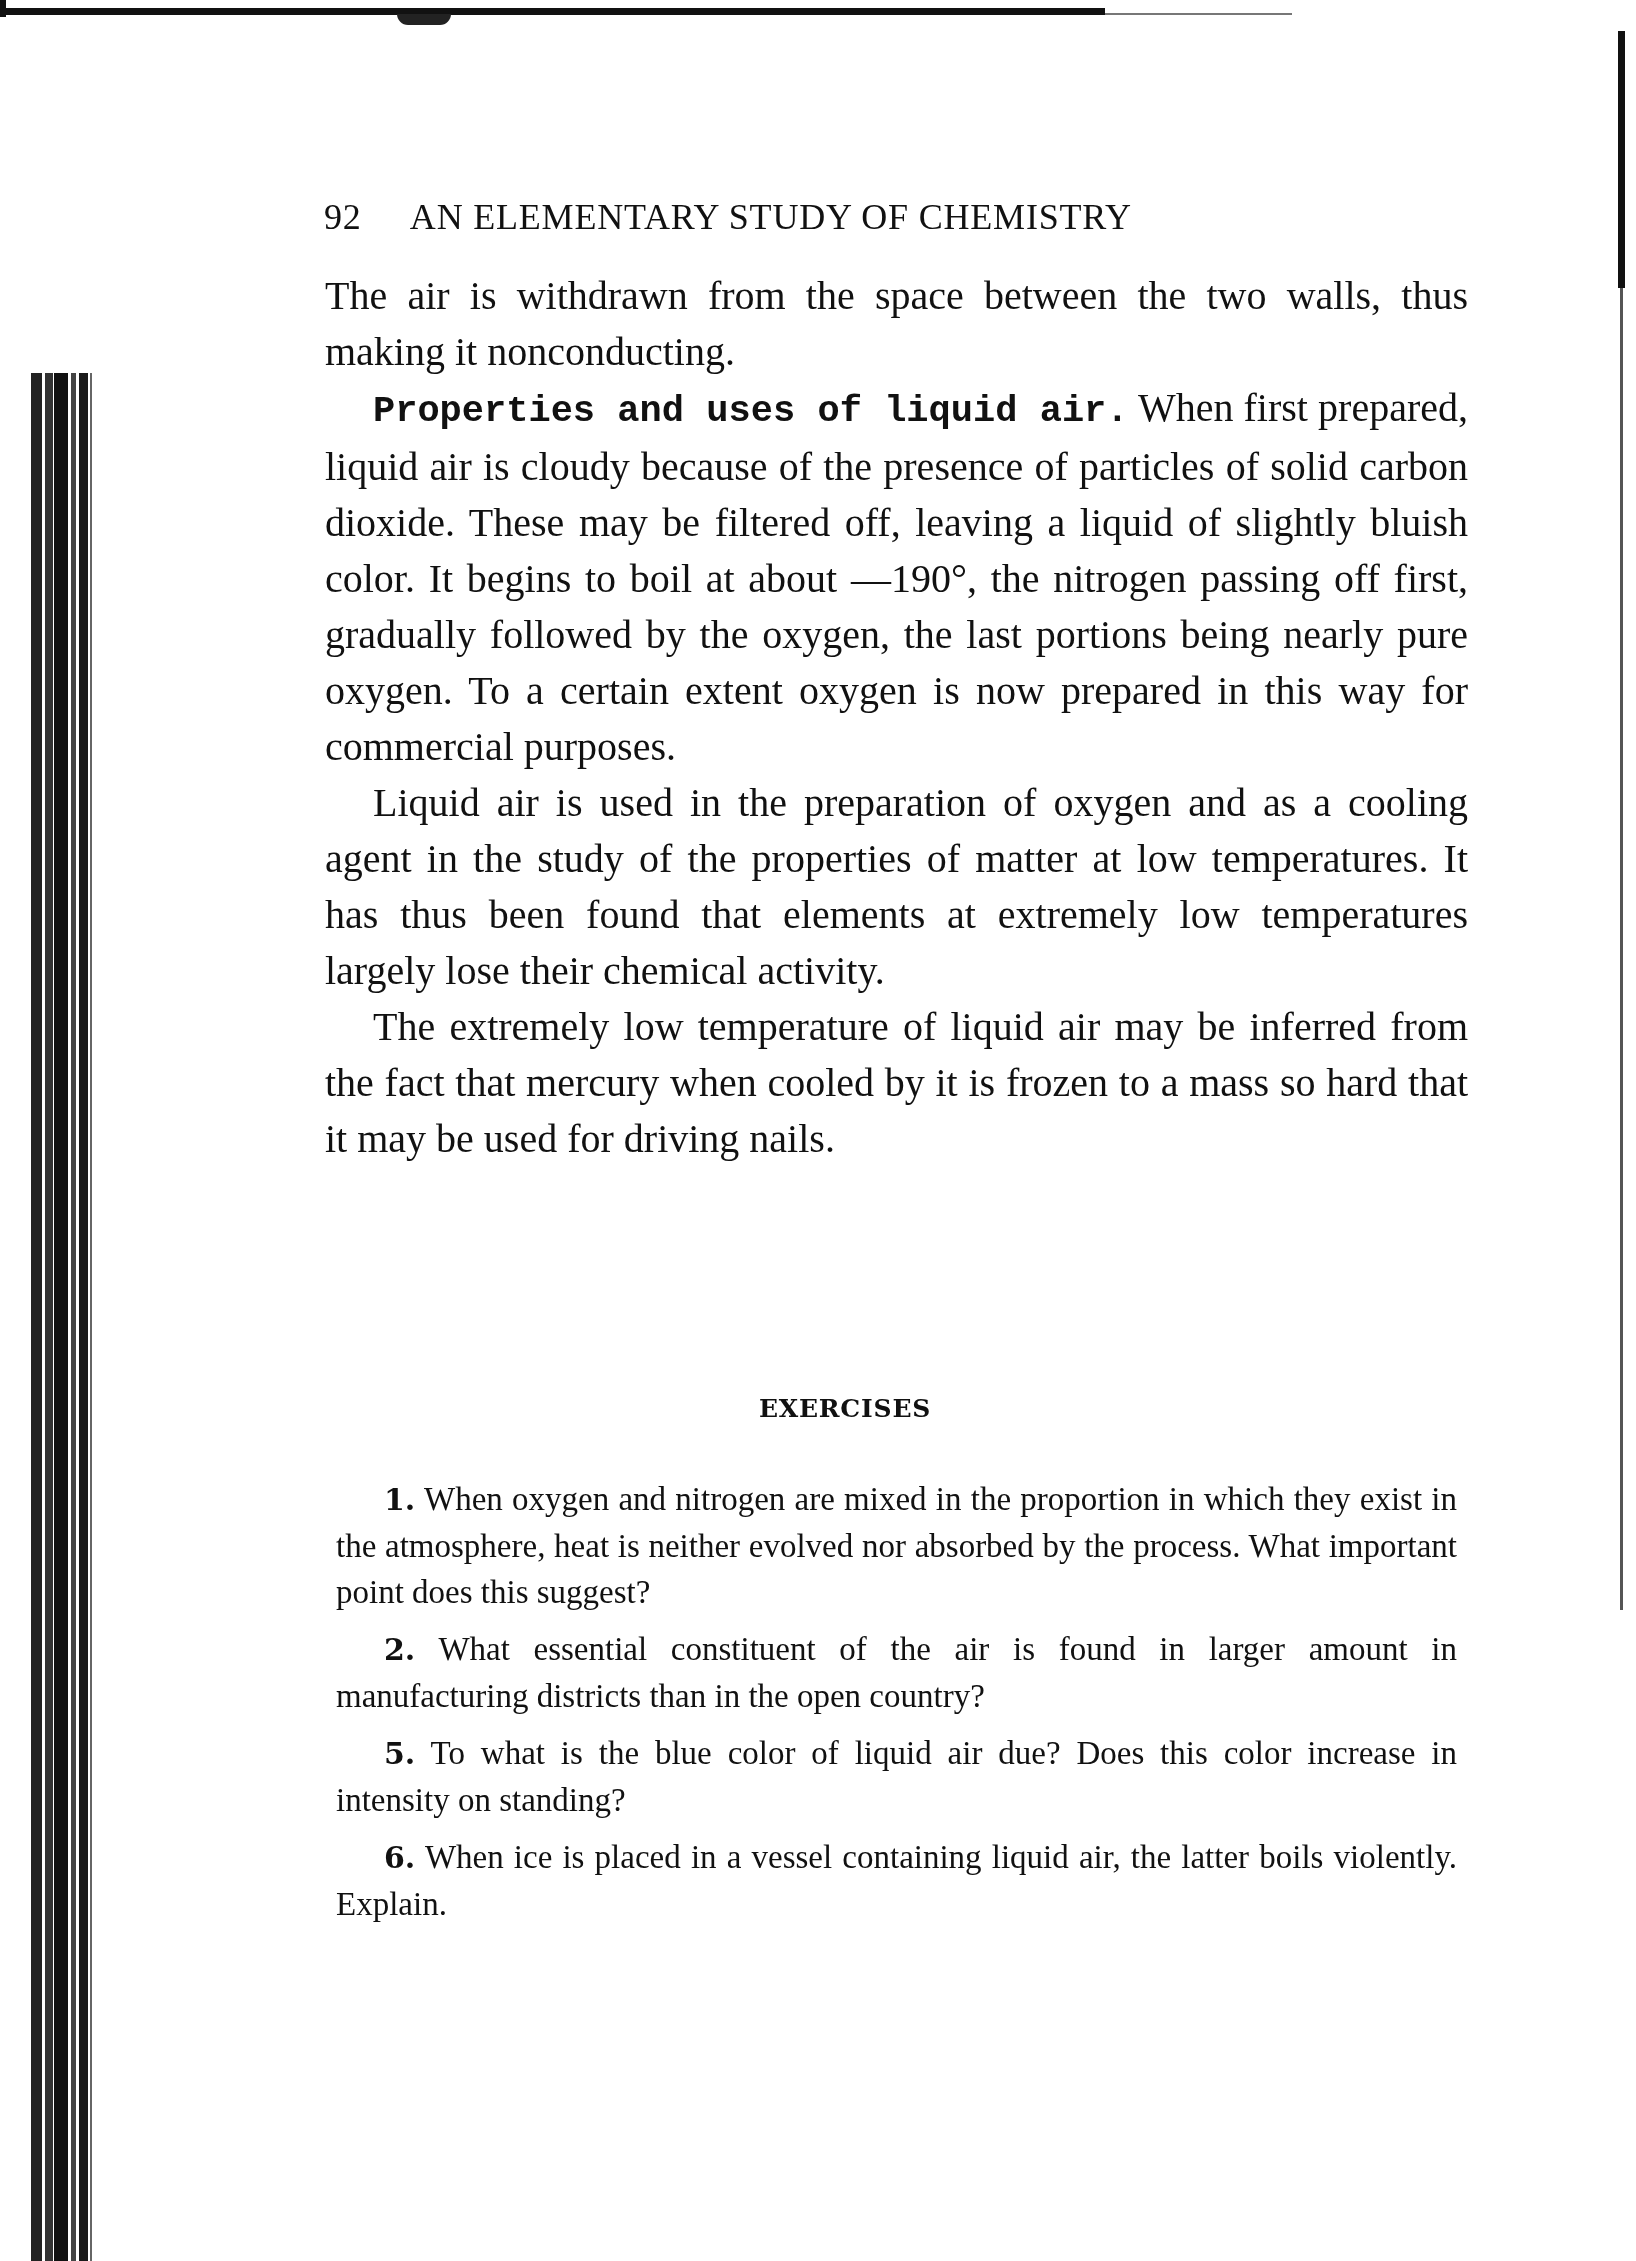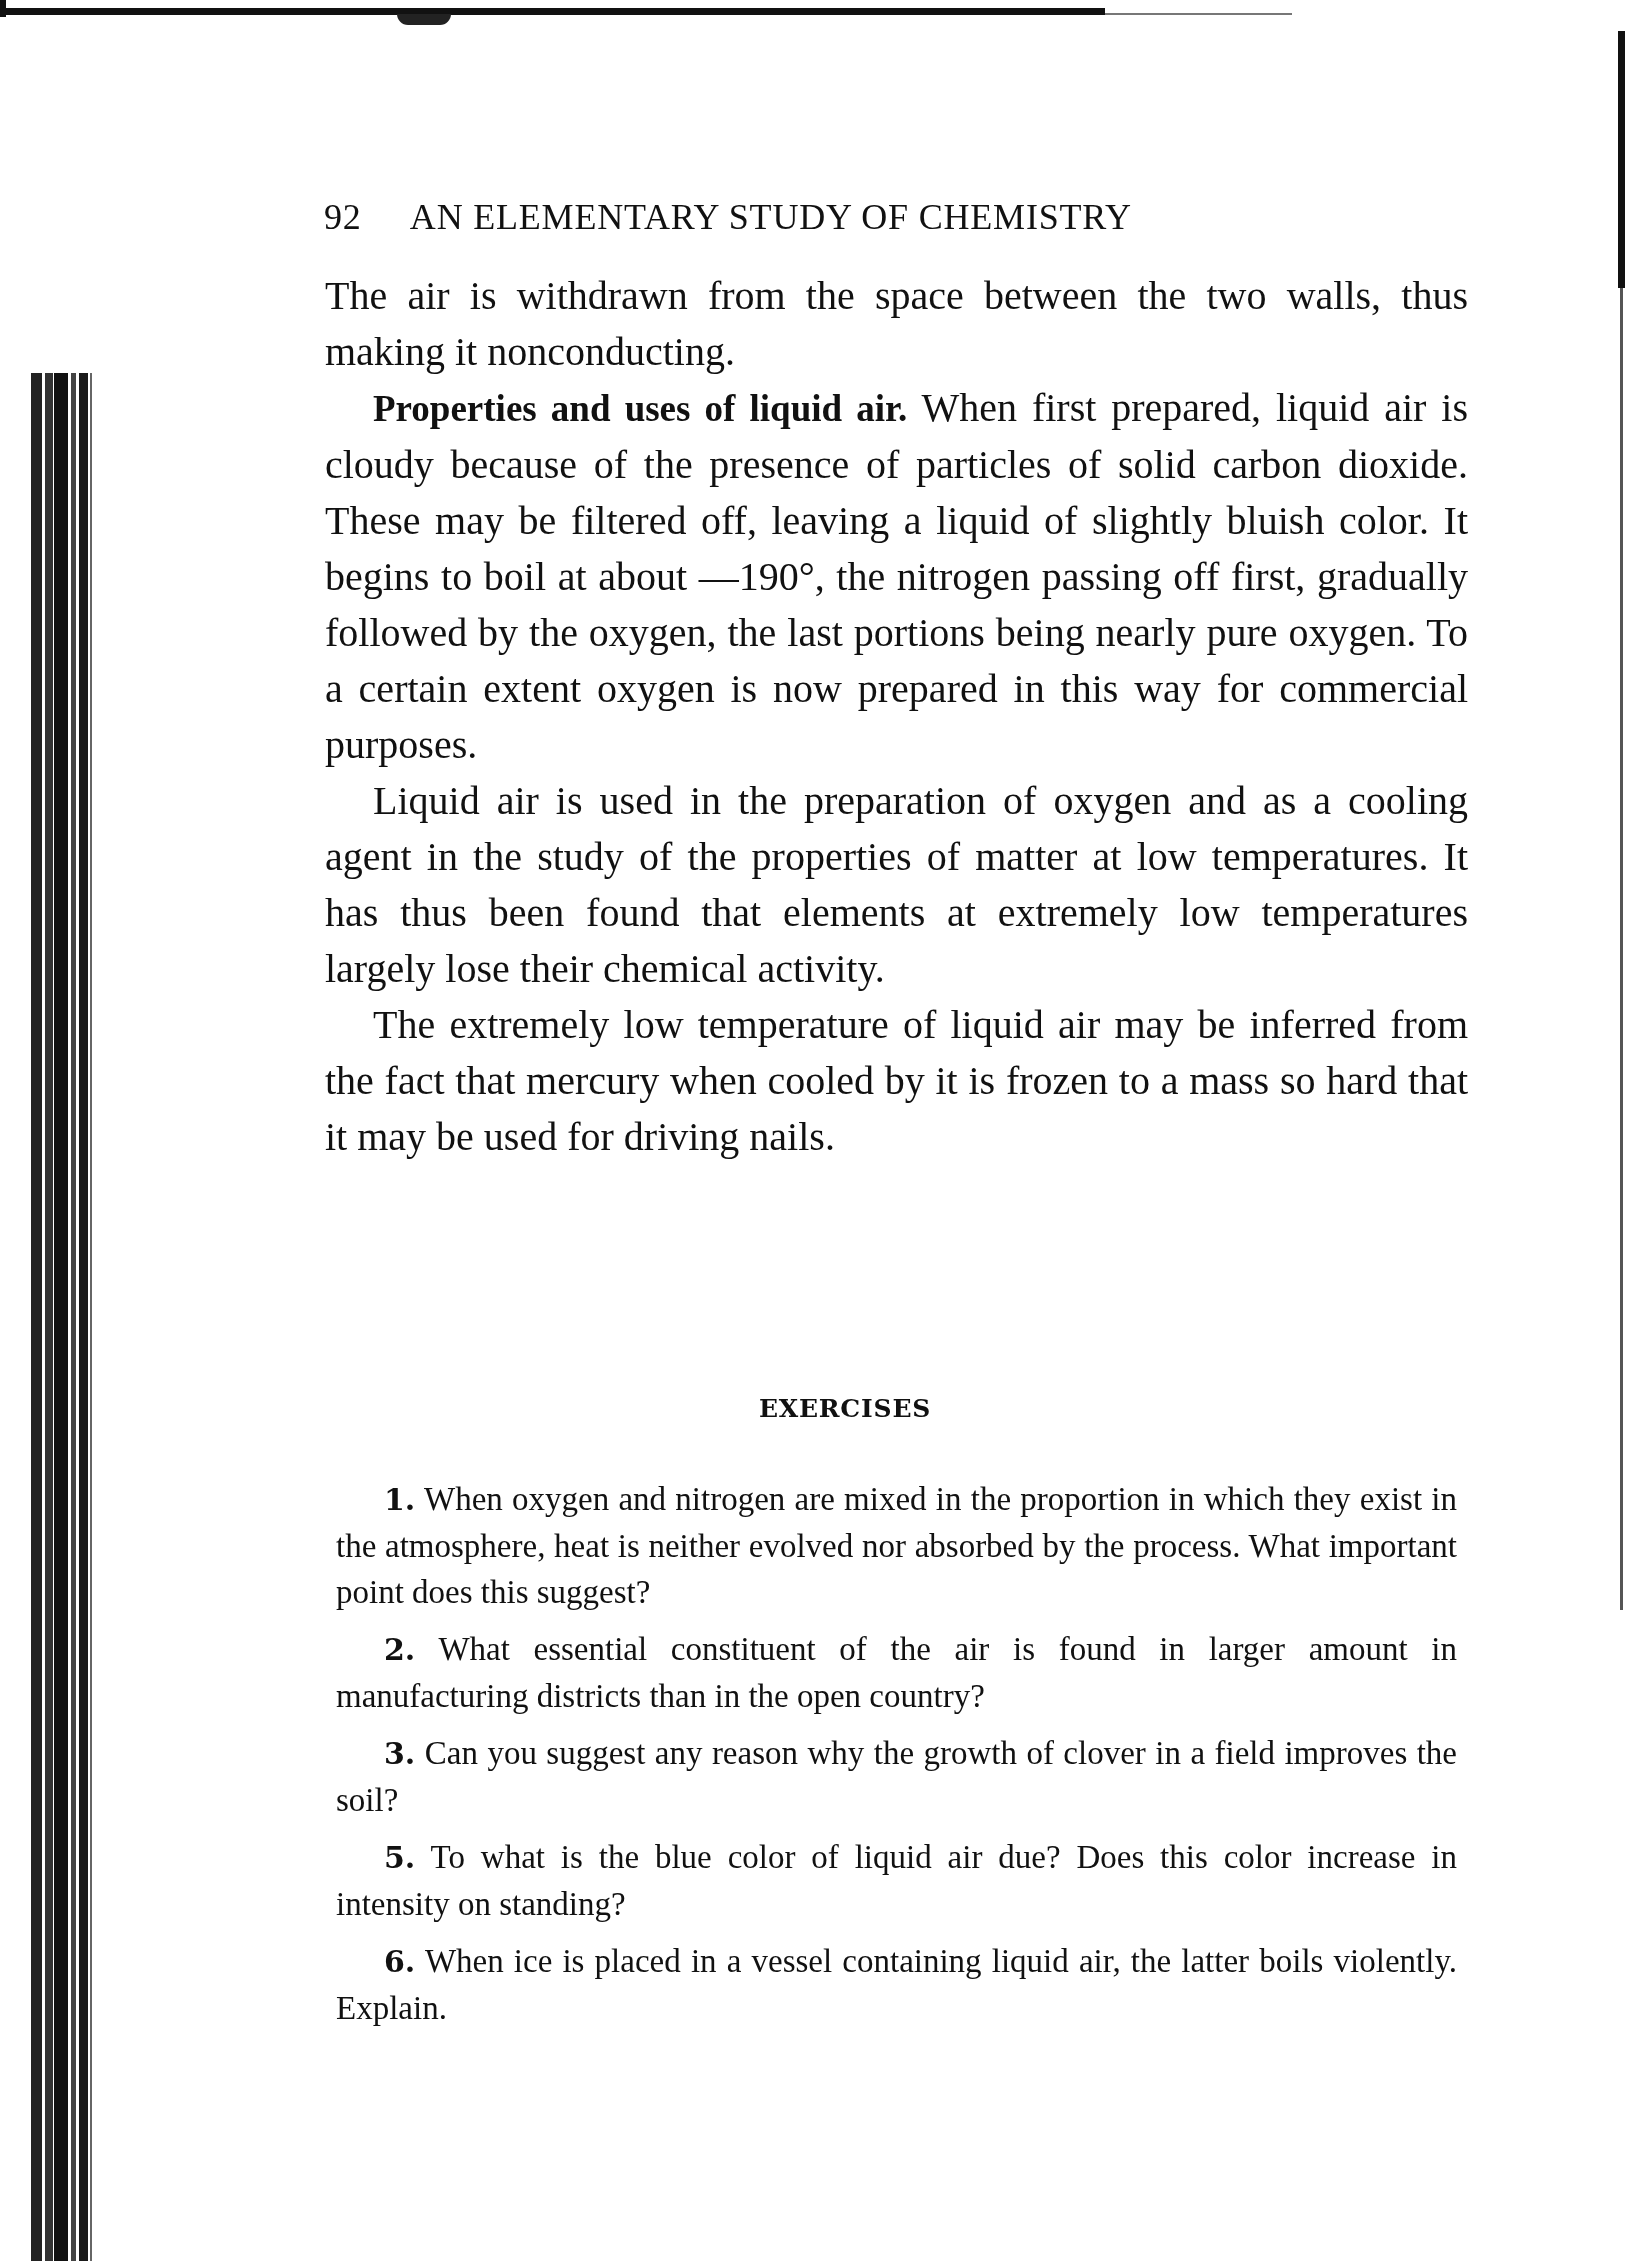--- a/index.html
+++ b/index.html
@@ -16,21 +16,21 @@
   .spine { position: absolute; left: 31px; top: 373px; width: 62px; height: 1888px; }
   .spine .bar { position: absolute; top: 0; height: 100%; background: #111; }
   .header { position: absolute; left: 324px; top: 177px; width: 1151px; font-size: 36px; letter-spacing: 0.8px; margin-top: 19px; }
   .header .pagenum { display: inline-block; width: 78px; }
   .body-text {
     position: absolute; left: 325px; top: 268px; width: 1143px;
     font-size: 40px; line-height: 56px; text-align: justify;
   }
   .body-text p { margin: 0; }
   .body-text p.indent { text-indent: 48px; }
-  .bold { font-weight: bold; font-family: Liberation Serif, serif; font-size: 37px; }
+  .bold { font-weight: bold; font-family: Liberation Mono, monospace; font-size: 37px; }
   .ex-title {
     position: absolute; left: 0; width: 1637px; top: 1394px; text-align: center;
     font-family: "DejaVu Serif", serif; font-weight: bold; font-size: 25px; letter-spacing: 0.8px;
     padding-left: 53px; box-sizing: border-box;
   }
   .exercises {
     position: absolute; left: 325px; top: 1465px; width: 1143px;
     font-size: 33px; line-height: 46px; text-align: justify;
   }
   .exercises p { margin: 11px; text-indent: 48px; }
@@ -65,17 +65,16 @@
   <p class="indent"><span class="bold">Properties and uses of liquid air.</span><span> When first prepared, liquid air is cloudy because of the presence of particles of solid carbon dioxide. These may be filtered off, leaving a liquid of slightly bluish color. It begins to boil at about —190°, the nitrogen passing off first, gradually followed by the oxygen, the last portions being nearly pure oxygen. To a certain extent oxygen is now prepared in this way for commercial purposes.</span></p>
   <p class="indent">Liquid air is used in the preparation of oxygen and as a cooling agent in the study of the properties of matter at low temperatures. It has thus been found that elements at extremely low temperatures largely lose their chemical activity.</p>
   <p class="indent">The extremely low temperature of liquid air may be inferred from the fact that mercury when cooled by it is frozen to a mass so hard that it may be used for driving nails.</p>
 </div>
 
 <div class="ex-title">EXERCISES</div>
 
 <div class="exercises">
   <p><span class="num">1.</span><span> When oxygen and nitrogen are mixed in the proportion in which they exist in the atmosphere, heat is neither evolved nor absorbed by the process. What important point does this suggest?</span></p>
   <p><span class="num">2.</span><span> What essential constituent of the air is found in larger amount in manufacturing districts than in the open country?</span></p>
-  <p><span class="num">3.</span><span> Can you suggest any reason why the growth of clover in a field improves the soil?</span></p>
   <p><span class="num">5.</span><span> To what is the blue color of liquid air due? Does this color increase in intensity on standing?</span></p>
   <p><span class="num">6.</span><span> When ice is placed in a vessel containing liquid air, the latter boils violently. Explain.</span></p>
 </div>
 
 
 </body></html>

